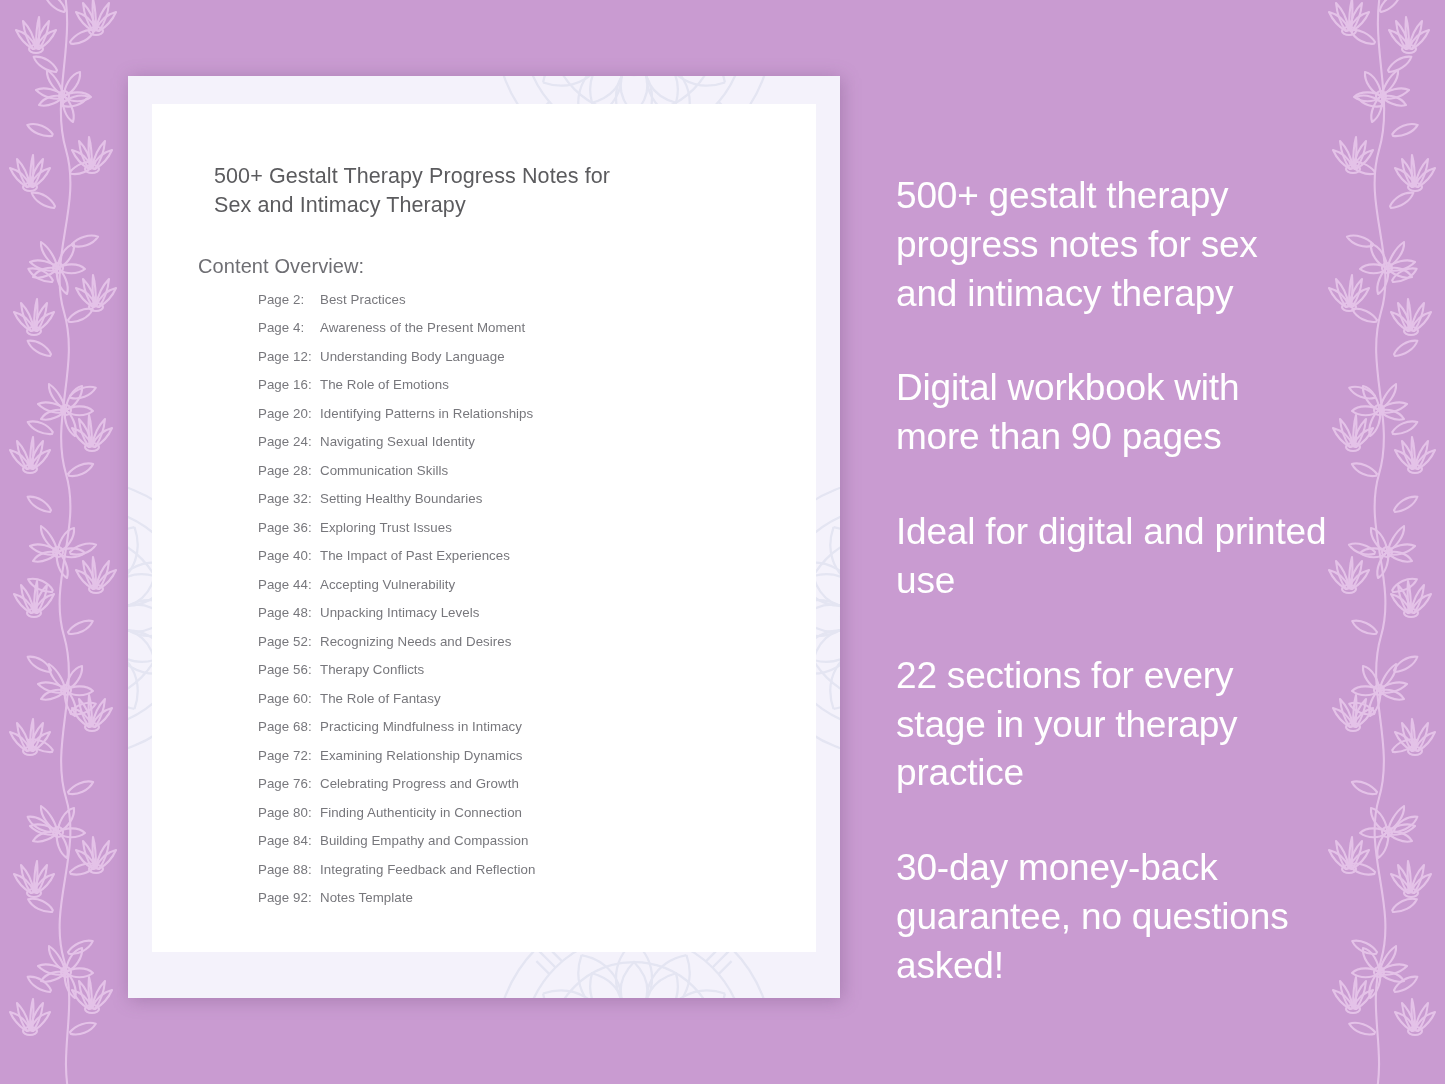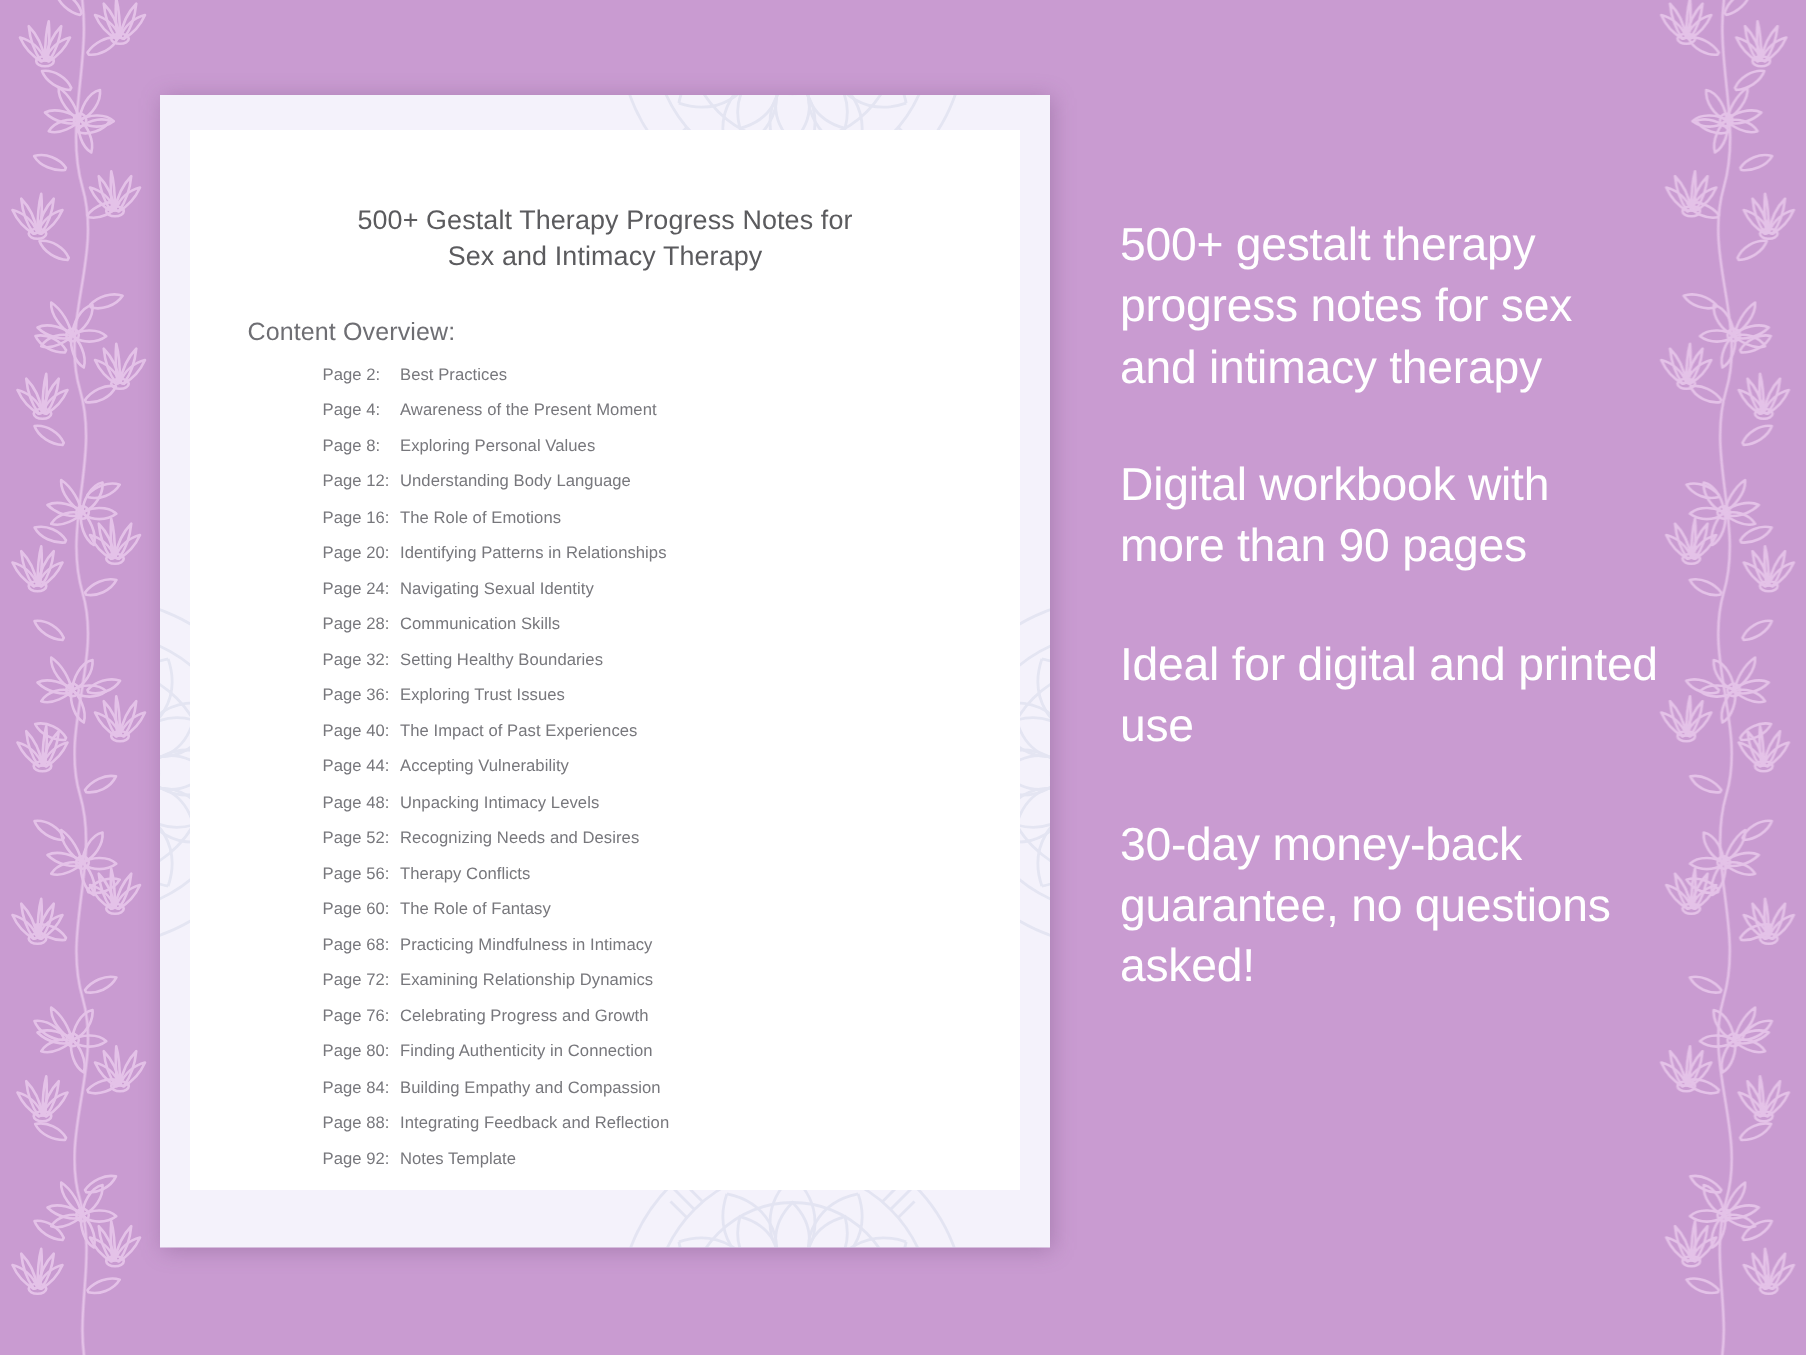--- a/index.html
+++ b/index.html
@@ -78,21 +78,21 @@
     background: #ffffff;
     z-index: 2;
   }
 
   #doc-title {
     margin: 0;
     padding: 58px 62px 0 62px;
     font-size: 21.5px;
     font-weight: 400;
     line-height: 1.37;
-    text-align: center;
+    text-align: left;
     color: #5b5b5e;
     letter-spacing: 0.1px;
   }
   #overview-label {
     margin: 0;
     padding: 34px 0 0 46px;
     font-size: 20px;
     font-weight: 400;
     color: #6e6e73;
     letter-spacing: 0.1px;
@@ -454,21 +454,20 @@
 
     <div id="page">
       <h1 id="doc-title">
         <span>500+ Gestalt Therapy Progress Notes for</span><br>
         <span>Sex and Intimacy Therapy</span>
       </h1>
       <p id="overview-label">Content Overview:</p>
       <ul id="toc">
           <li><span class="pg">Page  2:</span><span class="ti">Best Practices</span></li>
           <li><span class="pg">Page  4:</span><span class="ti">Awareness of the Present Moment</span></li>
-          <li><span class="pg">Page  8:</span><span class="ti">Exploring Personal Values</span></li>
           <li><span class="pg">Page 12:</span><span class="ti">Understanding Body Language</span></li>
           <li><span class="pg">Page 16:</span><span class="ti">The Role of Emotions</span></li>
           <li><span class="pg">Page 20:</span><span class="ti">Identifying Patterns in Relationships</span></li>
           <li><span class="pg">Page 24:</span><span class="ti">Navigating Sexual Identity</span></li>
           <li><span class="pg">Page 28:</span><span class="ti">Communication Skills</span></li>
           <li><span class="pg">Page 32:</span><span class="ti">Setting Healthy Boundaries</span></li>
           <li><span class="pg">Page 36:</span><span class="ti">Exploring Trust Issues</span></li>
           <li><span class="pg">Page 40:</span><span class="ti">The Impact of Past Experiences</span></li>
           <li><span class="pg">Page 44:</span><span class="ti">Accepting Vulnerability</span></li>
           <li><span class="pg">Page 48:</span><span class="ti">Unpacking Intimacy Levels</span></li>
@@ -483,16 +482,17 @@
           <li><span class="pg">Page 88:</span><span class="ti">Integrating Feedback and Reflection</span></li>
           <li><span class="pg">Page 92:</span><span class="ti">Notes Template</span></li>
         </ul>
     </div>
   </div>
 
   <div id="features">
       <p class="feature">500+ gestalt therapy progress notes for sex and intimacy therapy</p>
       <p class="feature">Digital workbook with more than 90 pages</p>
       <p class="feature">Ideal for digital and printed use</p>
+      <p class="feature">22 sections for every stage in your therapy practice</p>
       <p class="feature">30-day money-back guarantee, no questions asked!</p>
     </div>
 
 </div>
 
 </body></html>

